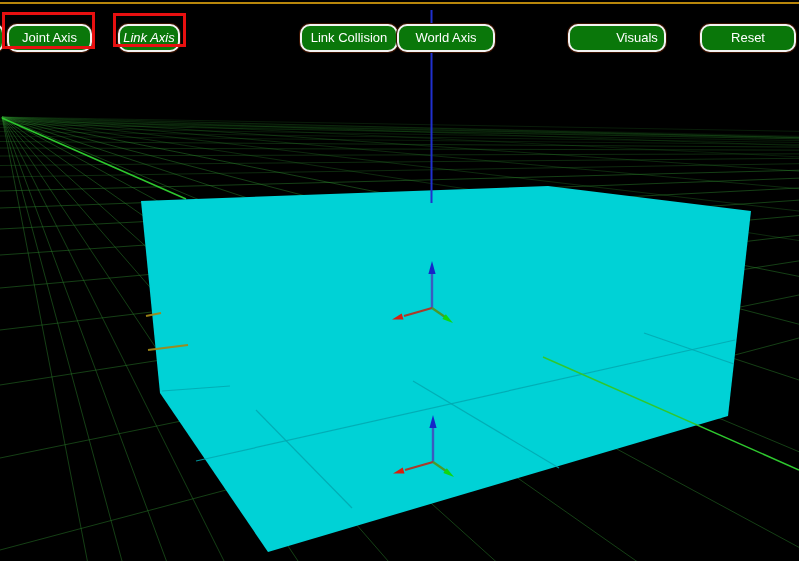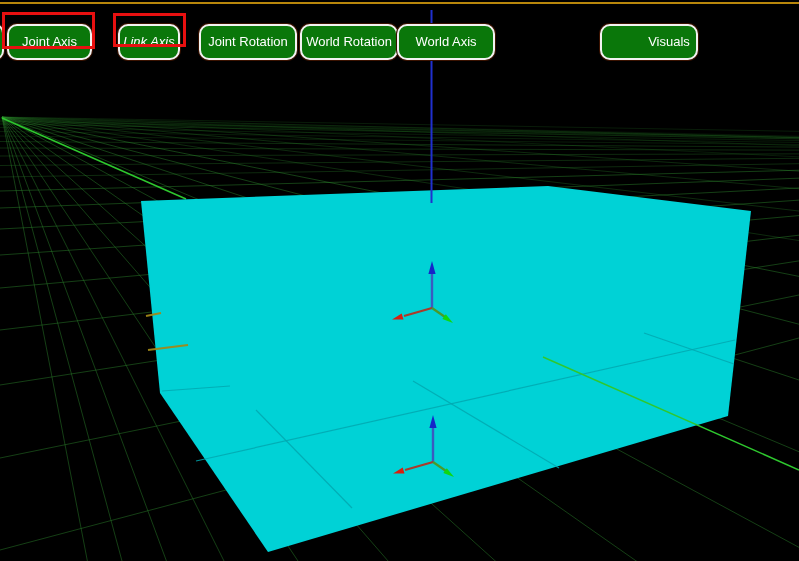--- a/index.html
+++ b/index.html
@@ -2,21 +2,21 @@
 <html style="--background: #000000; --top-line: #b8860b; --button-bg: #0a770a; --button-border: #f2f2f2; --button-text: #ffffff; --highlight-red: #e81010; --grid-green: #2e8b2e; --grid-bright: #2ec82e; --box-cyan: #00d2d6; --box-grid-teal: #00a8b0; --olive-line: #a08818; --axis-red-head: #d81f10; --axis-red-stem: #aa3a2a; --axis-green-head: #10d810; --axis-green-stem: #4a9a2a; --axis-blue-head: #1526c8; --axis-blue-stem: #3a5bc0; --world-axis-blue: #2030cf;"><head>
 <meta charset="utf-8">
 <style>
   html,body{margin:0;padding:0;background:#000;}
   body{width:799px;height:561px;overflow:hidden;font-family:"Liberation Sans",sans-serif;}
   .window{position:relative;width:799px;height:561px;background:#000;}
   .scene-svg{position:absolute;left:0;top:0;z-index:1;}
   .toolbar{position:absolute;left:0;top:0;width:799px;height:46px;z-index:2;background:transparent;}
   .top-line{position:absolute;left:0;top:2px;width:799px;height:2px;background:var(--top-line,#b8860b);}
   .btn{
-    position:absolute;top:24px;height:36px;box-sizing:border-box;
+    position:absolute;top:24px;height:28px;box-sizing:border-box;
     background:var(--button-bg,#0a770a);
     border:2px solid var(--button-border,#f2f2f2);
     border-radius:10px;
     color:var(--button-text,#fff);
     font-size:13px;line-height:16px;text-align:center;
     display:flex;align-items:center;justify-content:center;
     box-shadow:0 0 0 1px #3a1200;
     cursor:pointer;white-space:nowrap;overflow:hidden;padding:0 2px;
   }
   .annot{position:absolute;box-sizing:border-box;border:3px solid var(--highlight-red,#e81010);background:transparent;pointer-events:none;z-index:3;}
@@ -116,21 +116,21 @@
     <use href="#triad-def" x="433" y="462"></use>
   </svg>
 
   <div class="toolbar">
     <div class="top-line"></div>
 
     <div class="btn" style="left:-14px;width:18px;"></div>
 
     <button class="btn" style="left:7px;width:85px;">Joint Axis</button>
     <button class="btn" style="left:118px;width:62px;font-style:italic;">Link Axis</button>
-    <button class="btn" style="left:199px;width:98px;">Joint Rotation</button>
-    <button class="btn" style="left:300px;width:98px;">World Rotation</button>
+    <button class="btn" style="left:300px;width:98px;">Link Collision</button>
     <button class="btn" style="left:397px;width:98px;text-align:right;">World Axis</button>
-    <button class="btn" style="left:600px;width:98px;padding-left:42px;">Visuals</button>
+    <button class="btn" style="left:568px;width:98px;padding-left:42px;">Visuals</button>
+    <button class="btn" style="left:700px;width:96px;">Reset</button>
   </div>
 
   <div class="annot" id="annot1"></div>
   <div class="annot" id="annot2"></div>
 </div>
 
 </body></html>

